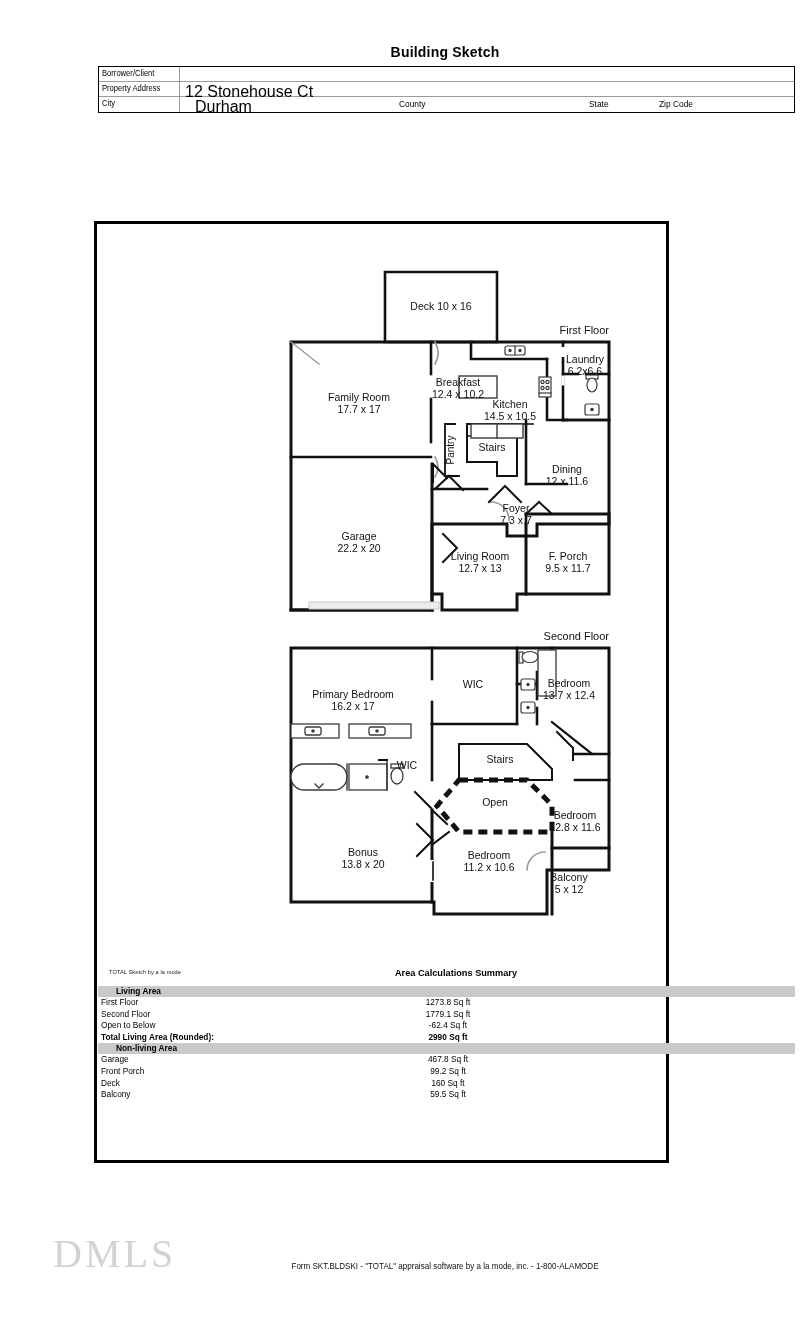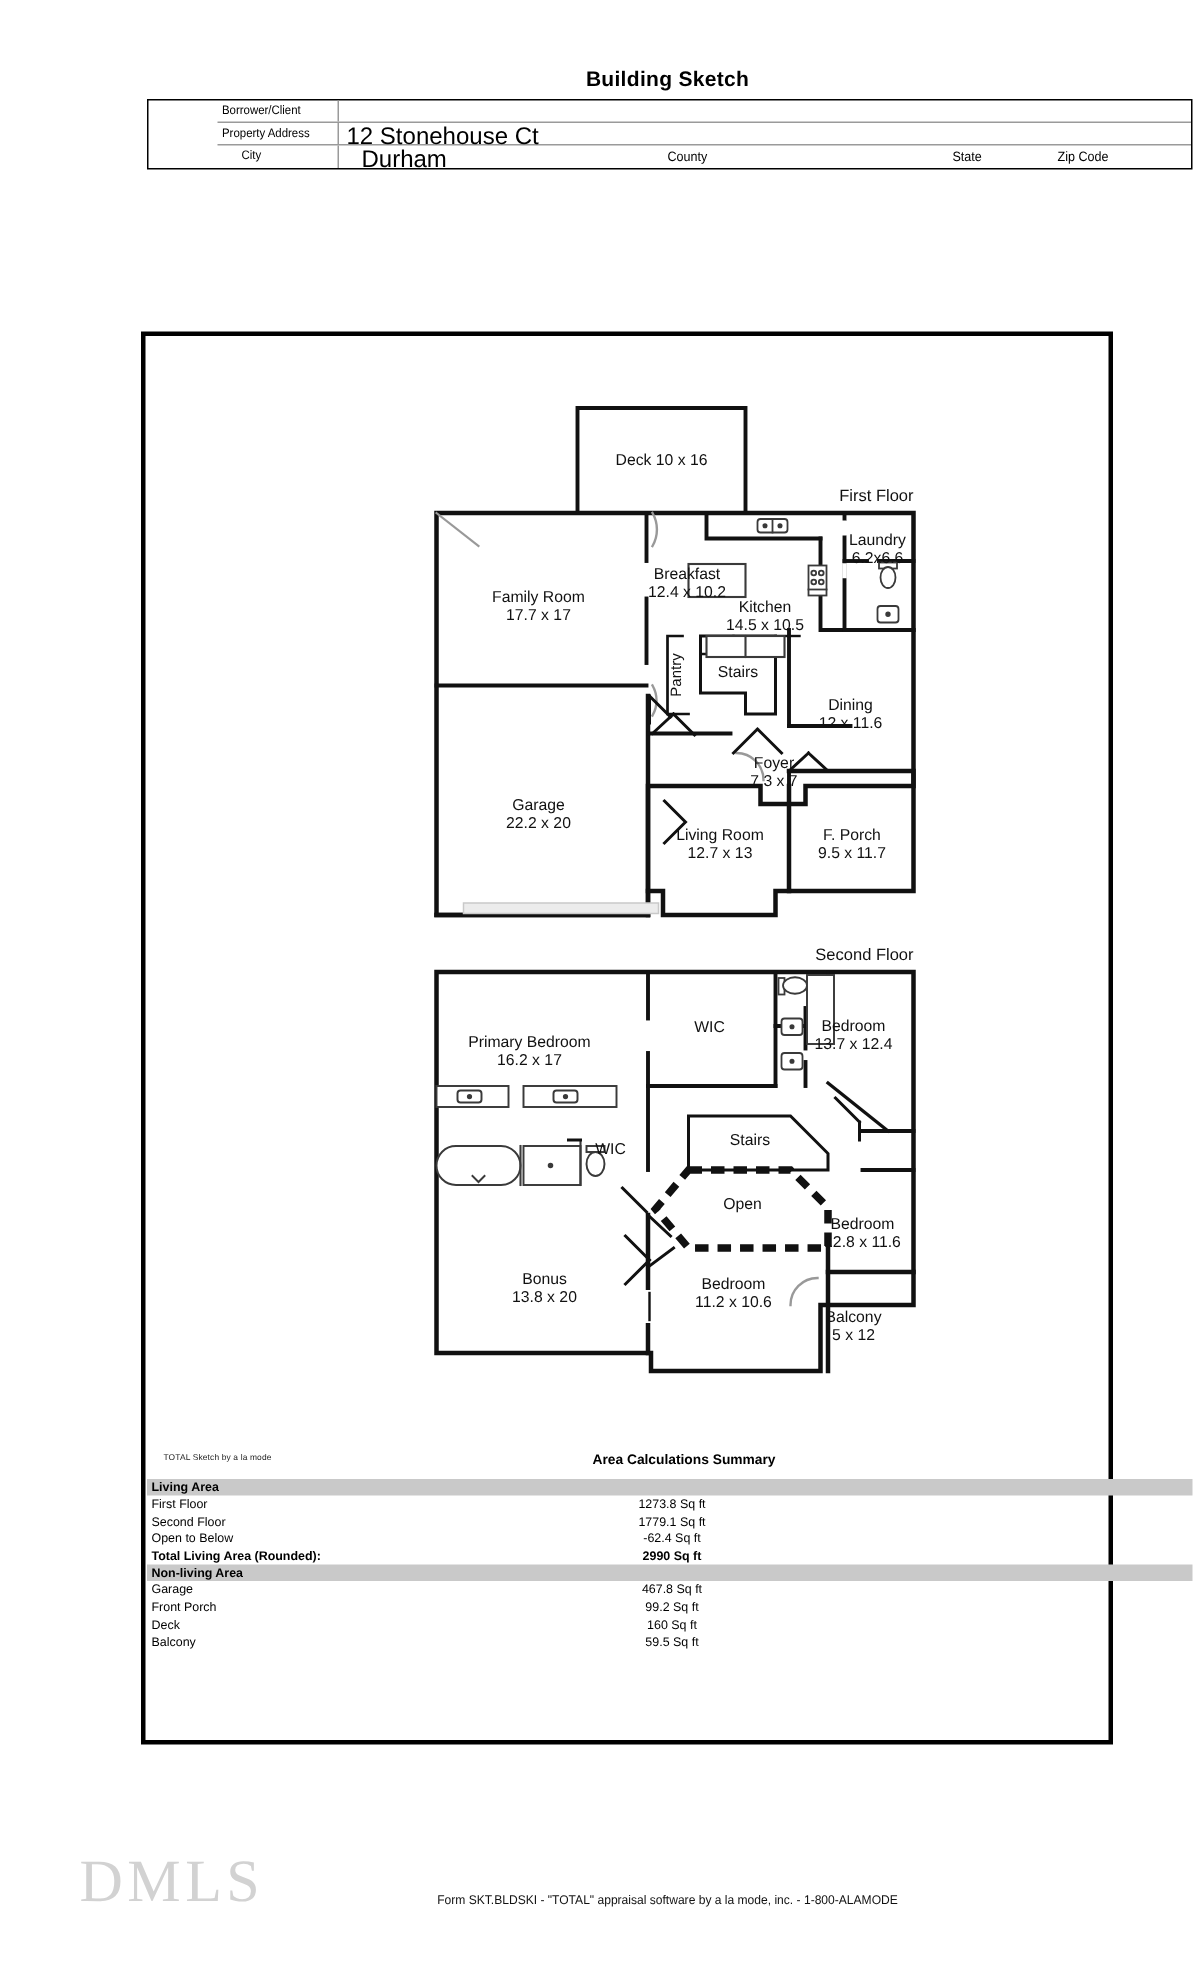--- a/index.html
+++ b/index.html
@@ -29,21 +29,20 @@
     color: #000;
   }
 
   
   .info-table {
     position: absolute;
     left: 53px; top: 66px;
     width: 697px;
     border: 1.4px solid #000;
     background: #fff;
-    padding-left: 46px;
   }
   .info-row {
     position: relative;
     height: 15px;
     border-bottom: 1px solid #9a9a9a;
     white-space: nowrap;
   }
   .info-row:last-child { border-bottom: none; }
   .lbl {
     position: absolute;
@@ -64,21 +63,21 @@
     position: absolute;
     top: 0; bottom: 0;
     width: 1px;
     background: #9a9a9a;
   }
 
   
   .sketch-frame {
     position: absolute;
     left: 49px; top: 221px;
-    width: 648px;
+    width: 575px;
     height: 942px;
     border: 3.5px solid #000;
     background: #fff;
   }
 
   
   .plan-svg { position: absolute; left: 0; top: 0; }
 
   
   .sketch-credit {
@@ -104,21 +103,21 @@
     left: 53px; top: 986px;
     width: 697px;
     font-size: 8px;
     color: #000;
   }
   .area-head {
     background: #c9c9c9;
     font-weight: bold;
     height: 11px;
     line-height: 11px;
-    padding-left: 3px;
+    padding-left: 18px;
     font-size: 8.3px;
   }
   .area-line {
     position: relative;
     height: 11.6px;
     line-height: 11.6px;
   }
   .area-line .a-name { position: absolute; left: 3px; font-size: 8.3px; }
   .area-line .a-val  { position: absolute; left: 300px; width: 100px; text-align: center; font-size: 8.3px; }
   .area-line.total .a-name,
@@ -164,21 +163,21 @@
     </div>
 
     <div class="info-row">
       <span class="sep" style="left:80px"></span>
       <span class="lbl" style="left:3px">Property Address</span>
       <span class="val" style="left:86px">12 Stonehouse Ct</span>
     </div>
 
     <div class="info-row">
       <span class="sep" style="left:80px"></span>
-      <span class="lbl" style="left:16px">City</span>
+      <span class="lbl" style="left:3px">City</span>
       <span class="val" style="left:96px">Durham</span>
       <span class="lbl" style="left:300px;font-size:9px;top:2px">County</span>
       <span class="val" style="left:340px"></span>
       <span class="lbl" style="left:490px;font-size:9px;top:2px">State</span>
       <span class="val" style="left:524px"></span>
       <span class="lbl" style="left:560px;font-size:9px;top:2px">Zip Code</span>
       <span class="val" style="left:606px"></span>
     </div>
 
   </div>

